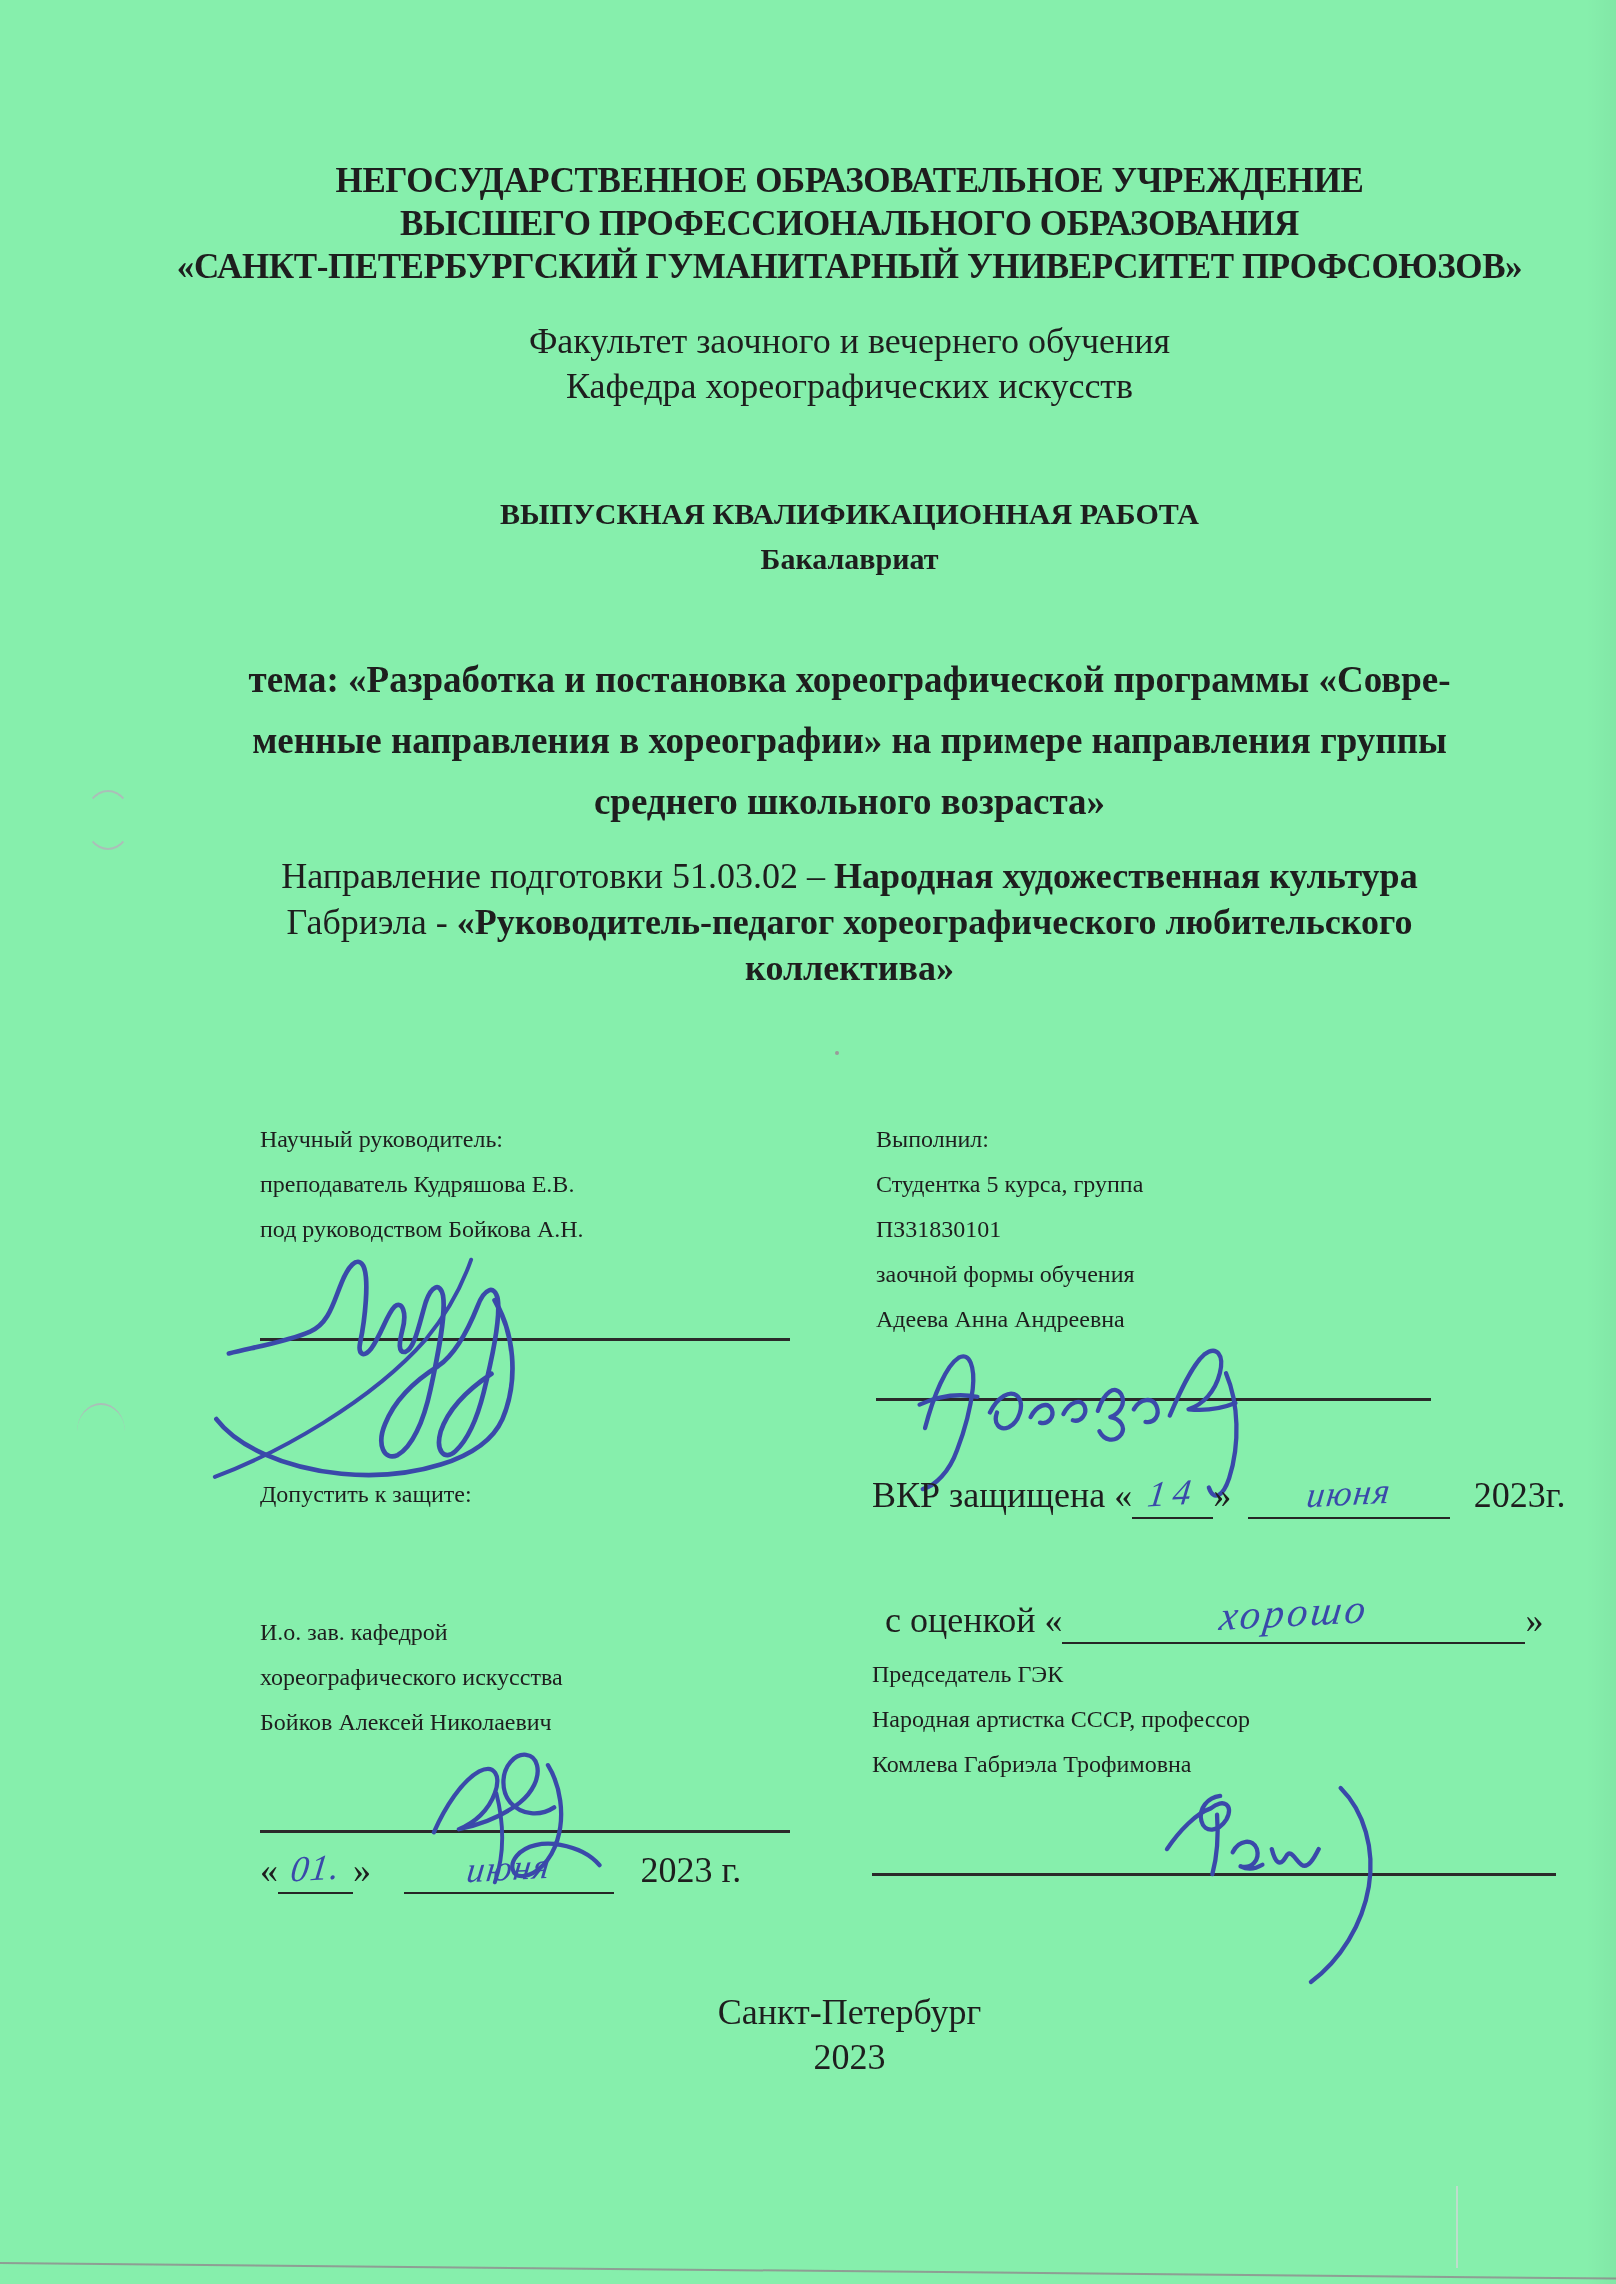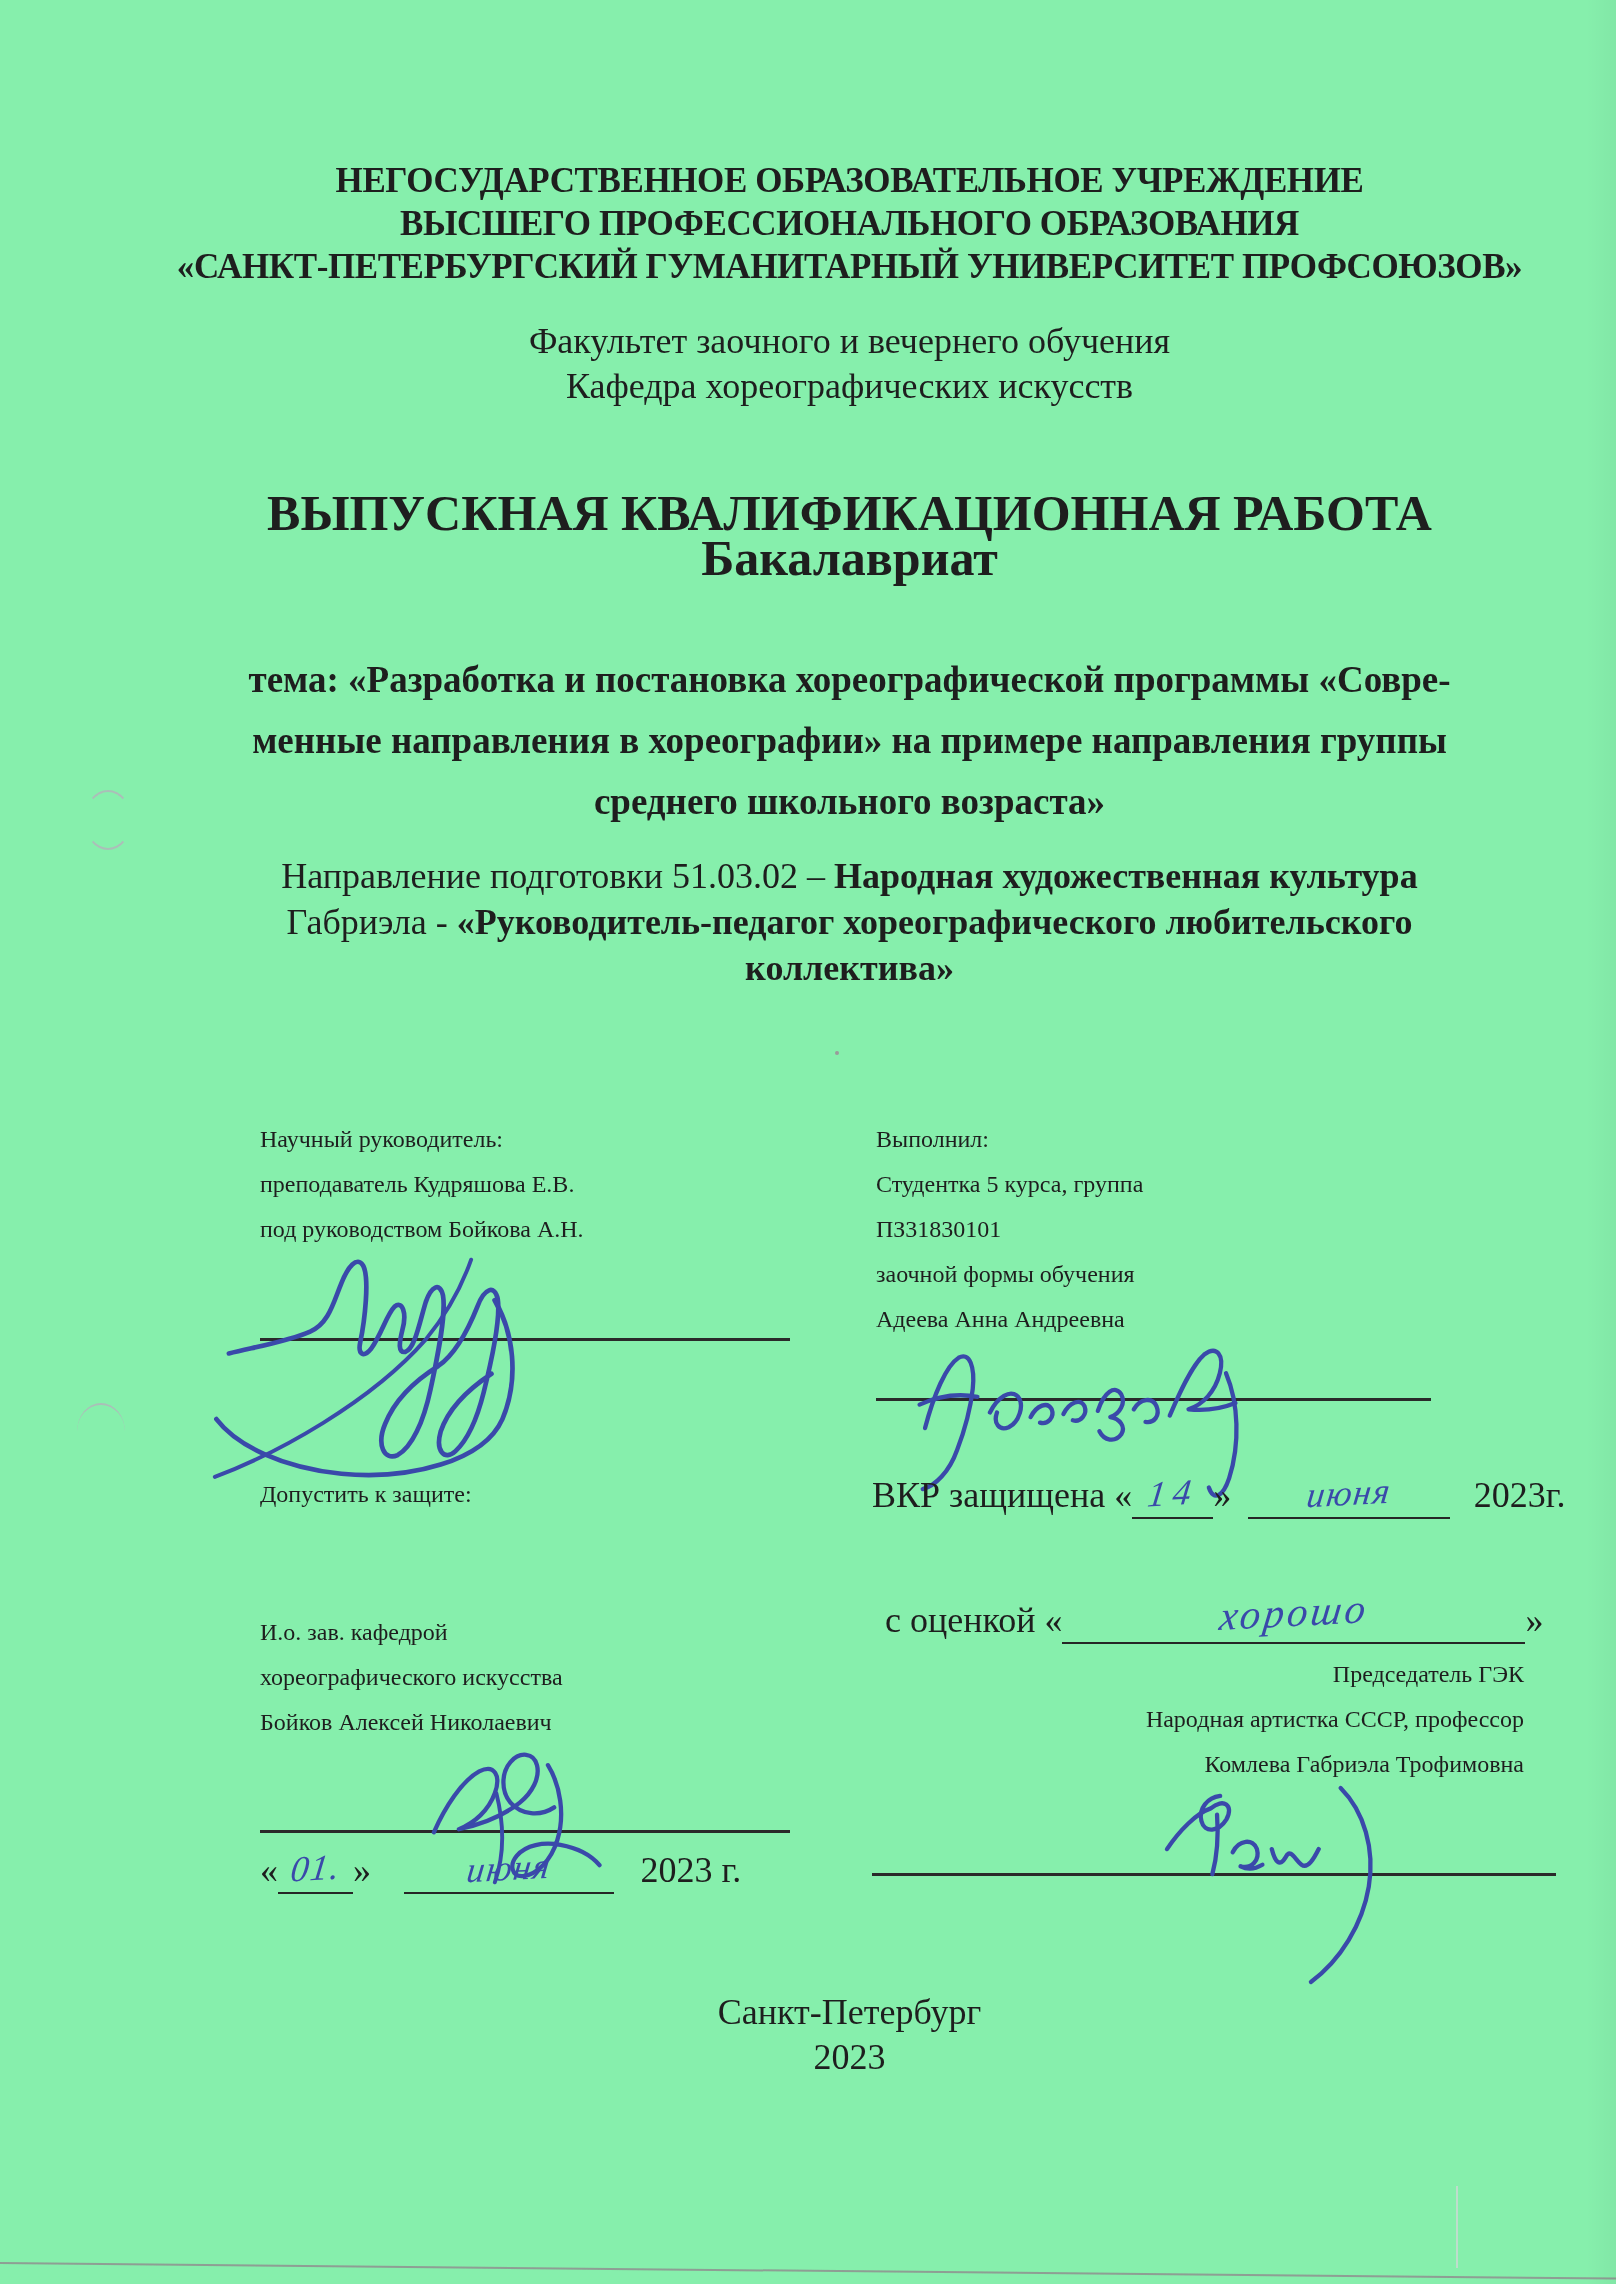--- a/index.html
+++ b/index.html
@@ -8,21 +8,21 @@
     font-family:"Liberation Serif",serif;color:#1e1e1e;overflow:hidden;
   }
   .page::after{ 
     content:"";position:absolute;top:0;right:0;width:31px;height:100%;
     background:linear-gradient(to right, rgba(0,0,0,0), rgba(0,0,0,0.035));
     pointer-events:none;
   }
   .center-block{position:absolute;left:161px;width:1377px;text-align:center;white-space:nowrap;}
   .uni{font-weight:bold;font-size:35px;line-height:43px;letter-spacing:-0.4px;}
   .fac{font-size:36px;line-height:45px;}
-  .worktitle{font-weight:bold;font-size:50px;line-height:45px;}
+  .worktitle{font-weight:bold;font-size:30px;line-height:45px;}
   .theme{font-weight:bold;font-size:37px;line-height:61px;}
   .direction{font-size:36px;line-height:46px;}
   .direction b{font-weight:bold;}
   .coltext{position:absolute;font-size:24px;line-height:45px;white-space:nowrap;}
   .sigline{position:absolute;height:0;border-bottom:3.1px solid #2a2a2a;}
   .blankrow{position:absolute;display:flex;align-items:flex-end;height:48px;font-size:36px;white-space:nowrap;}
   .blankrow .t{line-height:48px;}
   .fill{height:48px;border-bottom:2.3px solid #262626;display:flex;justify-content:center;align-items:flex-end;}
   .hand{
     font-style:italic;color:#3a49aa;display:inline-block;
@@ -163,21 +163,21 @@
   </div>
 
   <div class="blankrow" style="left:885px;top:1596px">
     <span class="t">с оценкой «</span>
     <span class="fill" style="width:463px">
         <i class="hand big">хорошо</i>
       </span>
     <span class="t">»</span>
   </div>
 
-  <div class="coltext" style="left:836px;top:1652px;width:688px;text-align:right">
+  <div class="coltext" style="left:872px;top:1652px;width:688px;text-align:left">
     <div>Председатель ГЭК</div>
     <div>Народная артистка СССР, профессор</div>
     <div>Комлева Габриэла Трофимовна</div>
   </div>
   <div class="sigline" style="left:872px;top:1873px;width:684px"></div>
   <svg class="signature" style="left:1148px;top:1774px" width="282" height="219" viewBox="0 0 360 280">
     <path stroke-width="5.5" d="M24 96 C40 72 62 50 80 44 C96 30 110 40 100 58 C90 74 72 76 68 60 C64 44 76 30 92 28"></path>
     <path stroke-width="5.5" d="M88 52 C90 80 88 106 82 128"></path>
     <path stroke-width="5.5" d="M108 100 C116 84 134 82 139 96 C143 110 132 122 118 118 C126 122 136 122 146 116"></path>
     <path stroke-width="5.5" d="M158 96 C162 112 168 120 176 106 C182 94 188 110 196 116 C204 122 212 108 218 96"></path>

